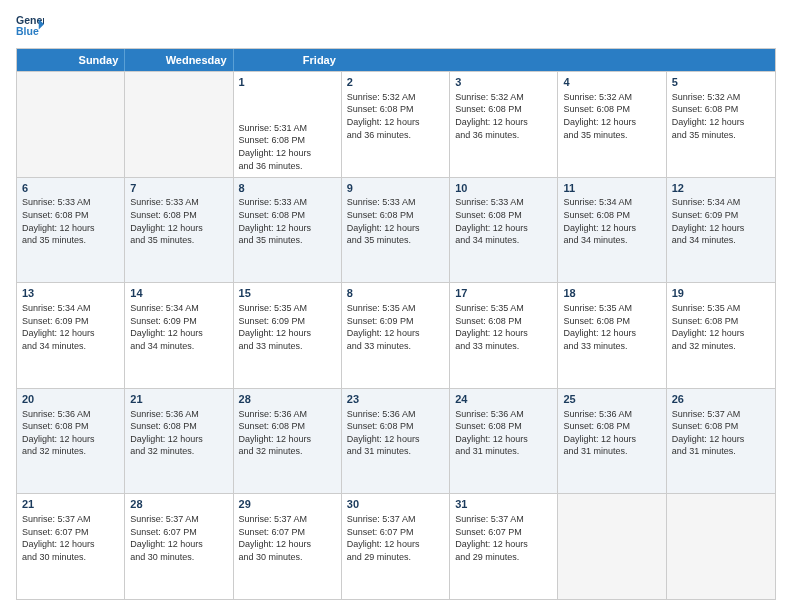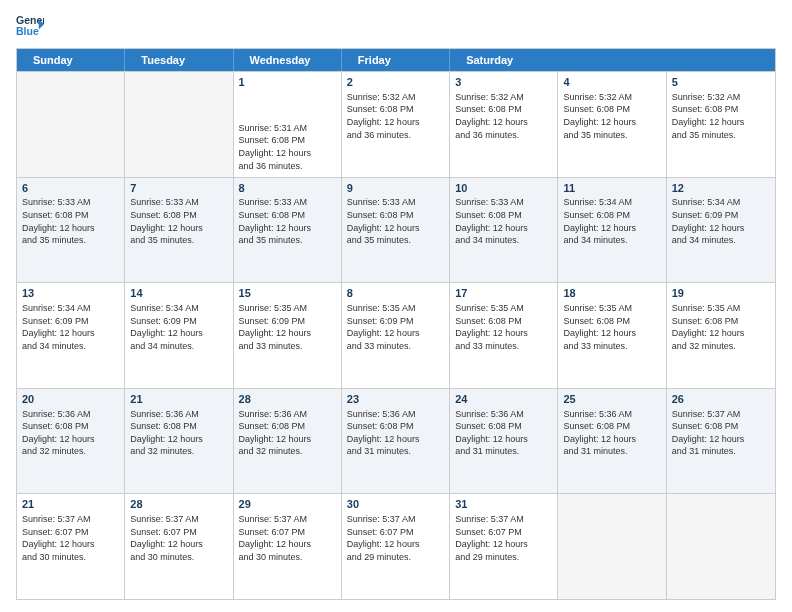--- a/index.html
+++ b/index.html
@@ -50,26 +50,26 @@
       display: flex;
       flex-direction: column;
       border: 1px solid #ccc;
     }
     .cal-header {
       display: grid;
       grid-template-columns: repeat(7, 1fr);
       background: #2a7dc4;
     }
     .cal-header-cell {
-      padding: 5px 16px;
+      padding: 5px 6px;
       color: #fff;
       font-size: 11px;
       font-weight: bold;
       border-right: 1px solid #5aa0d6;
-      text-align: left;
+      text-align: right;
     }
     .cal-header-cell:last-child { border-right: none; }
     .cal-body {
       flex: 1;
       display: flex;
       flex-direction: column;
     }
     .cal-row {
       display: grid;
       grid-template-columns: repeat(7, 1fr);
@@ -115,24 +115,22 @@
     </div>
     <div class="title-block">
       <div class="month-title"></div>
       <div class="subtitle"></div>
     </div>
   </div>
 
   <div class="calendar">
     <div class="cal-header">
     <div class="cal-header-cell">Sunday</div>
-        <div class="cal-header-cell">Tuesday</div>
         <div class="cal-header-cell">Wednesday</div>
         <div class="cal-header-cell">Friday</div>
-        <div class="cal-header-cell">Saturday</div>
       </div>
     <div class="cal-body">
     <div class="cal-row">
           <div class="cal-cell empty"></div>
           <div class="cal-cell empty"></div>
           <div class="cal-cell">
             <span class="day-num">1</span>
             <div class="cell-info" style="white-space: pre-line; margin-top: 32px;">Sunrise: 5:31 AM
 Sunset: 6:08 PM
 Daylight: 12 hours

